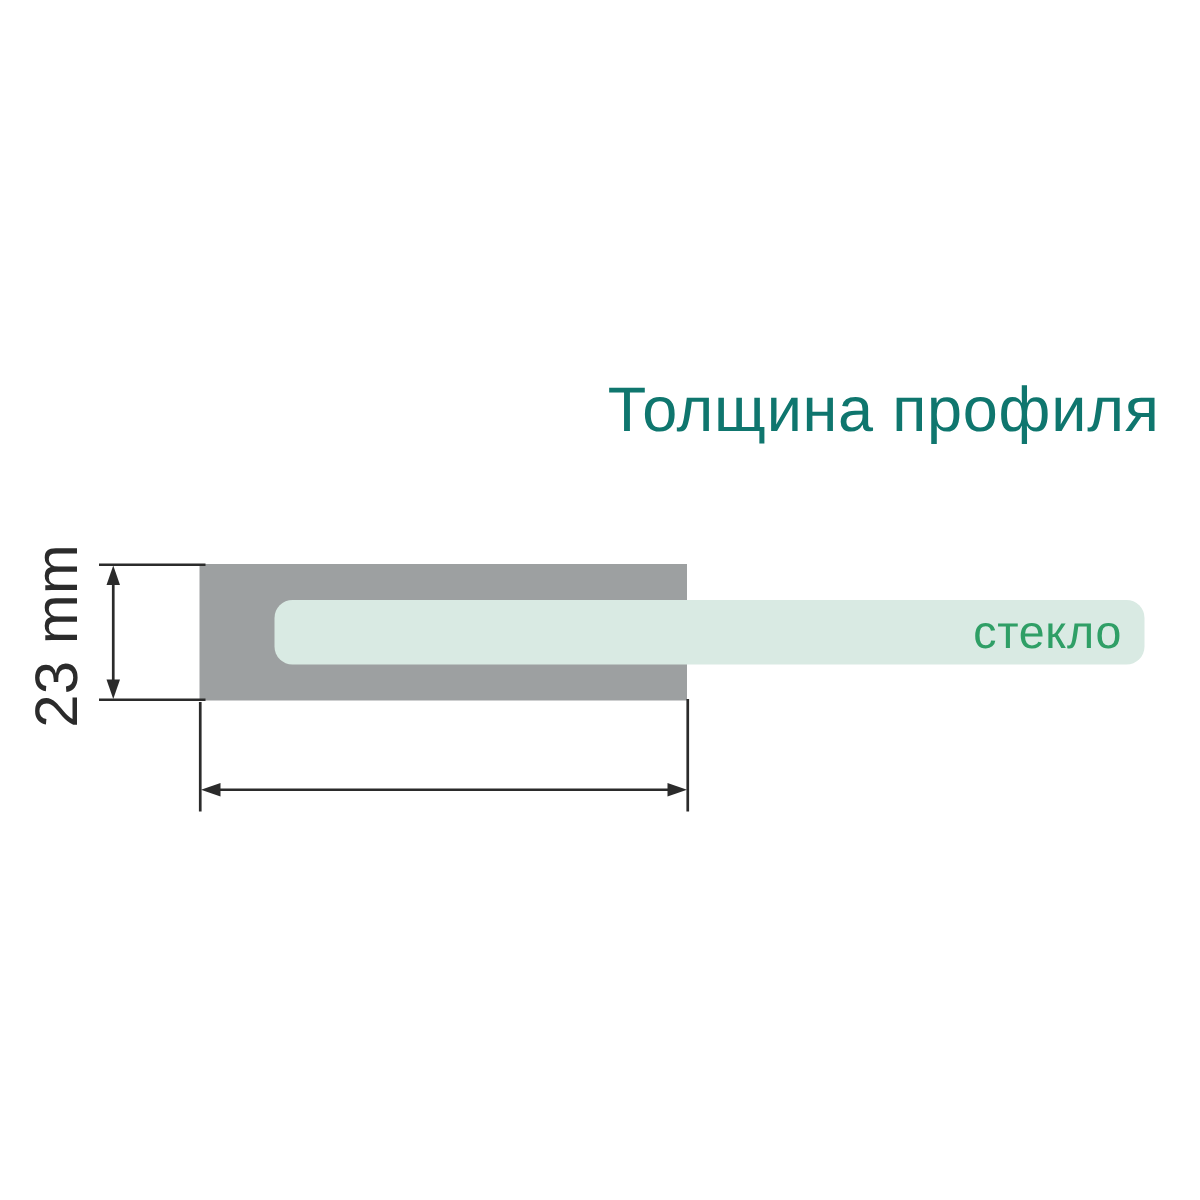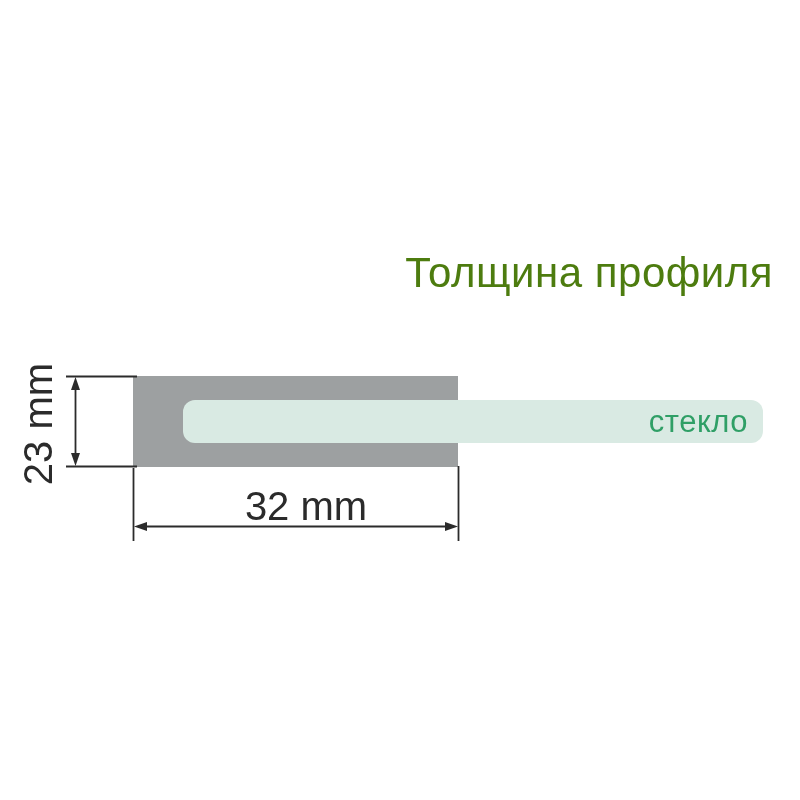--- a/index.html
+++ b/index.html
@@ -16,21 +16,21 @@
     font-family: "Liberation Sans", sans-serif;
   }
   .diagram-title {
     position: absolute;
     top: 252px;
     right: 27px;
     font-size: 42px;
     line-height: 1;
     font-weight: 300;
     letter-spacing: 0.5px;
-    color: #4d7c0f;
+    color: #0f766e;
     white-space: nowrap;
   }
   .profile-body {
     position: absolute;
     left: 133px;
     top: 376px;
     width: 325px;
     height: 91px;
     background: #9da0a1;
   }
@@ -115,15 +115,14 @@
       <line x1="133.5" y1="468" x2="133.5" y2="541"></line>
       <line x1="458.5" y1="466" x2="458.5" y2="541"></line>
       <line x1="146" y1="526.5" x2="446" y2="526.5"></line>
       <polygon points="134,526.5 147,522 147,531"></polygon>
       <polygon points="458,526.5 445,522 445,531"></polygon>
     </g>
   </svg>
 
   <div class="dim-label height">23 mm</div>
 
-  <div class="dim-label width">32 mm</div>
 
 </div>
 
 </body></html>

